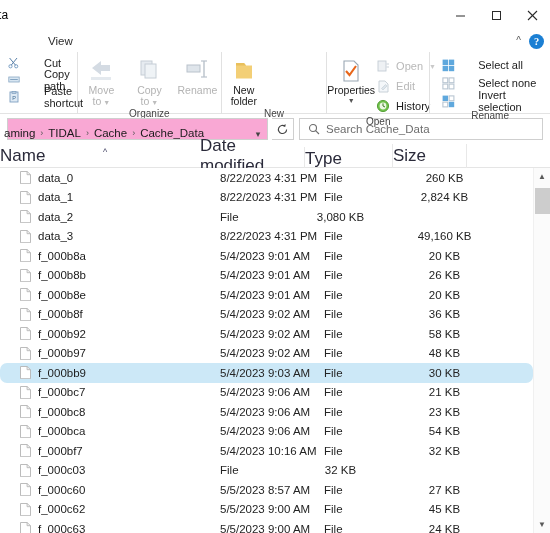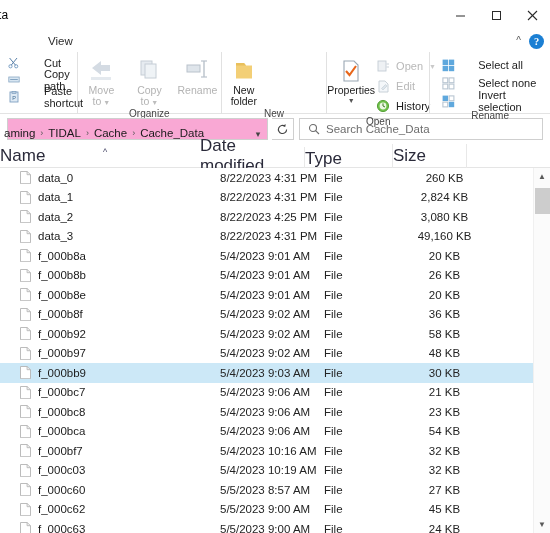--- a/index.html
+++ b/index.html
@@ -115,21 +115,21 @@
   .ch-pad  { flex:1 1 auto; }
   .sortmark { position:absolute; left:103px; top:3px; font-size:9px; color:#4a4a6a; }
 
   
   .listwrap { flex:1 1 auto; position:relative; overflow:hidden; background:#fff; }
   .rows { position:absolute; left:0; top:0; right:17px; }
   .row {
     height:19.5px; display:flex; align-items:center; font-size:11.5px;
     color:#1b1b1b; padding-left:20px;
   }
-  .row.sel { background:#cce8f7; }
+  .row.sel { background:#cce8f7;border-radius:7px; }
   .cell-name { width:200px; display:flex; align-items:center; gap:7px; overflow:hidden; }
   .cell-date { width:104px; color:#232323; }
   .cell-type { width:88px; color:#232323; }
   .cell-size { width:74px; text-align:center; color:#232323; padding-right:9px; }
   .fileicon { width:11px; height:13px; flex:0 0 11px; }
 
   
   .vscroll {
     position:absolute; right:0; top:0; bottom:0; width:17px;
     background:#fbfbfb; border-left:1px solid #f0f0f0;
@@ -436,21 +436,20 @@
           <div class="cell-size">2,824 KB</div>
         </div>
         <div class="row">
           <div class="cell-name">
             <svg class="fileicon" viewBox="0 0 11 13">
               <path d="M0.5 0.5 h6.6 l3.4 3.2 v9.0 h-10 z" fill="#ffffff" stroke="#b4b4b4" stroke-width="0.9"></path>
               <path d="M7.1 0.5 v3.2 h3.4" fill="none" stroke="#b4b4b4" stroke-width="0.9"></path>
             </svg>
             <span>data_2</span>
           </div>
-          <div class="cell-date">8/22/2023 4:25 PM</div>
           <div class="cell-type">File</div>
           <div class="cell-size">3,080 KB</div>
         </div>
         <div class="row">
           <div class="cell-name">
             <svg class="fileicon" viewBox="0 0 11 13">
               <path d="M0.5 0.5 h6.6 l3.4 3.2 v9.0 h-10 z" fill="#ffffff" stroke="#b4b4b4" stroke-width="0.9"></path>
               <path d="M7.1 0.5 v3.2 h3.4" fill="none" stroke="#b4b4b4" stroke-width="0.9"></path>
             </svg>
             <span>data_3</span>
@@ -592,21 +591,20 @@
           <div class="cell-size">32 KB</div>
         </div>
         <div class="row">
           <div class="cell-name">
             <svg class="fileicon" viewBox="0 0 11 13">
               <path d="M0.5 0.5 h6.6 l3.4 3.2 v9.0 h-10 z" fill="#ffffff" stroke="#b4b4b4" stroke-width="0.9"></path>
               <path d="M7.1 0.5 v3.2 h3.4" fill="none" stroke="#b4b4b4" stroke-width="0.9"></path>
             </svg>
             <span>f_000c03</span>
           </div>
-          <div class="cell-date">5/4/2023 10:19 AM</div>
           <div class="cell-type">File</div>
           <div class="cell-size">32 KB</div>
         </div>
         <div class="row">
           <div class="cell-name">
             <svg class="fileicon" viewBox="0 0 11 13">
               <path d="M0.5 0.5 h6.6 l3.4 3.2 v9.0 h-10 z" fill="#ffffff" stroke="#b4b4b4" stroke-width="0.9"></path>
               <path d="M7.1 0.5 v3.2 h3.4" fill="none" stroke="#b4b4b4" stroke-width="0.9"></path>
             </svg>
             <span>f_000c60</span>

